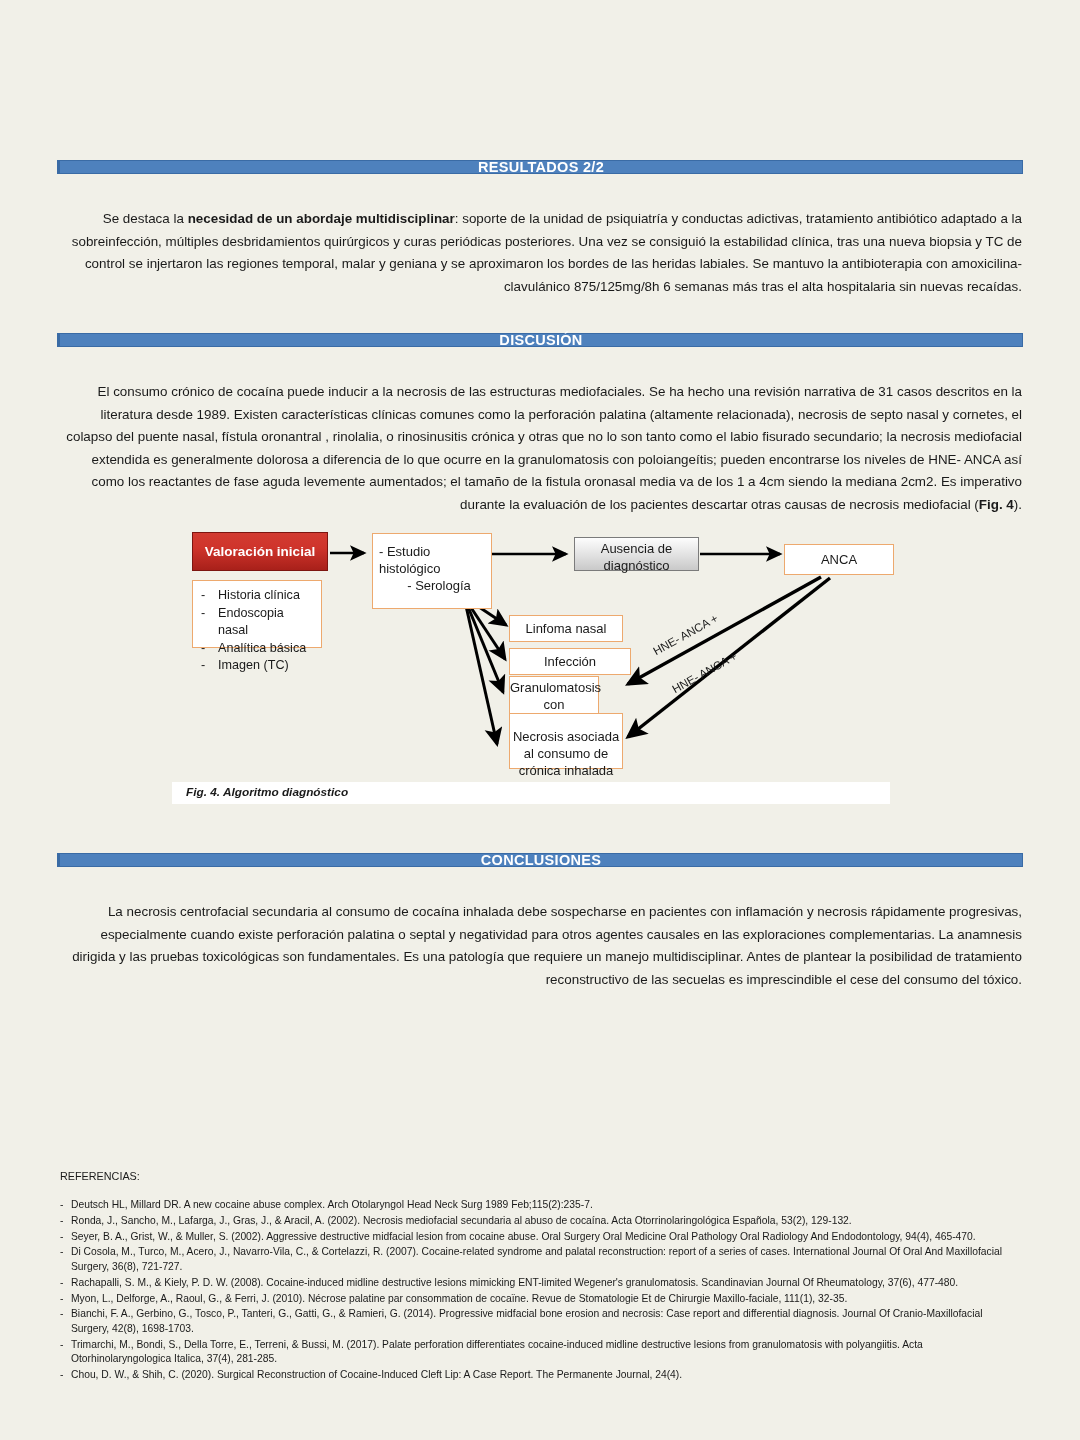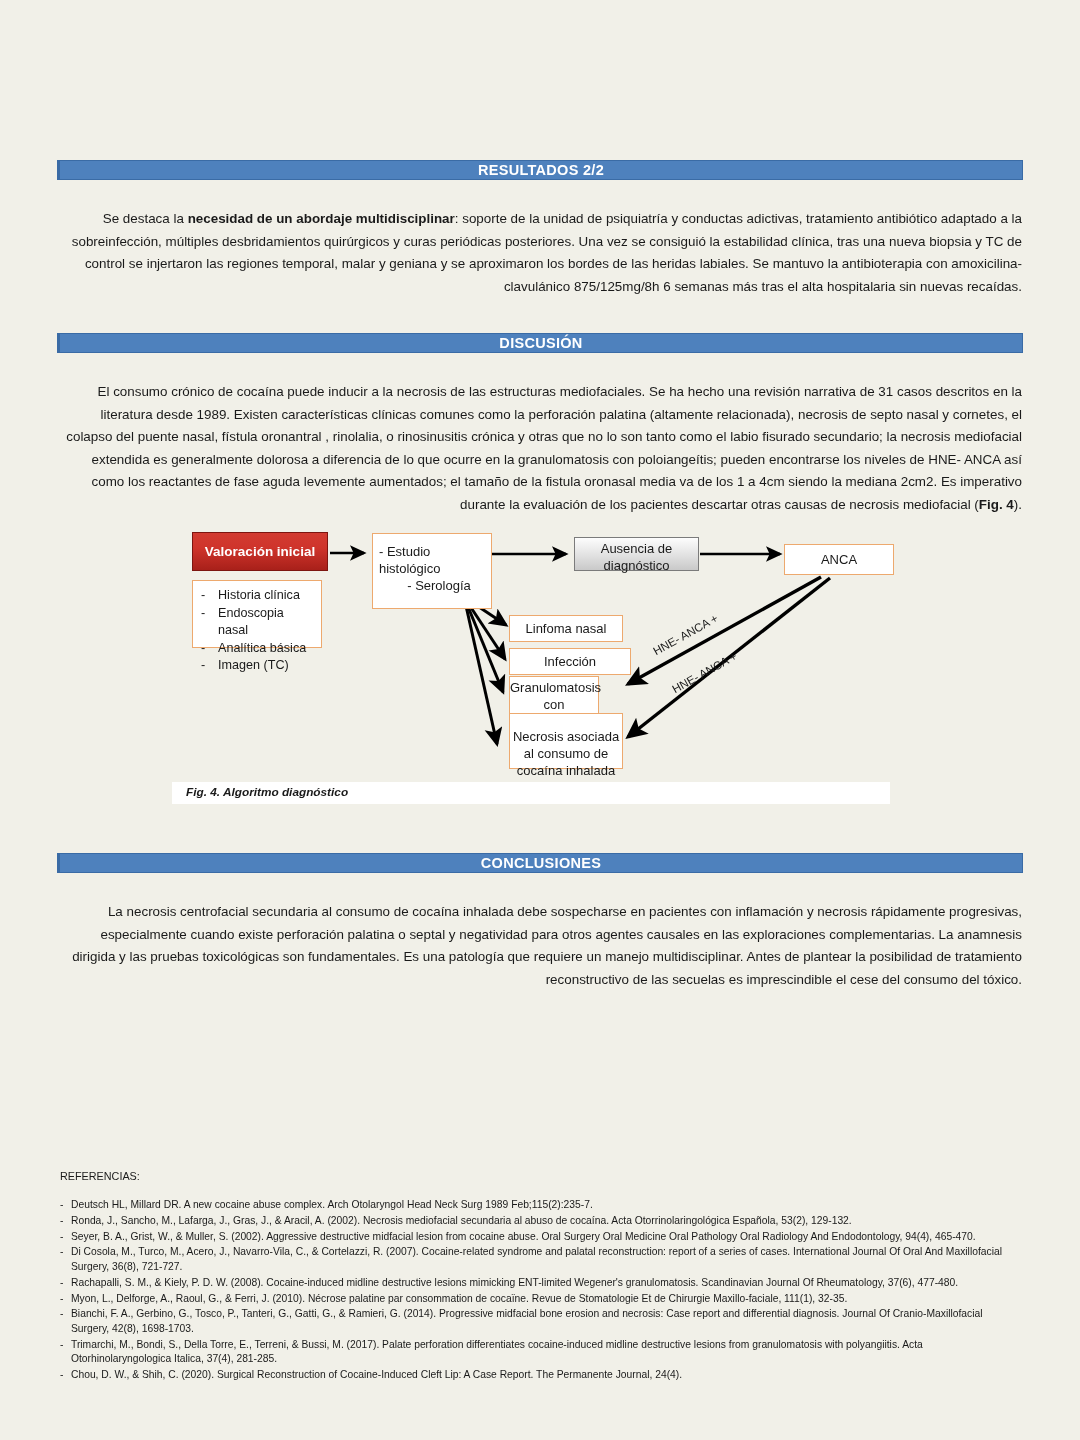--- a/index.html
+++ b/index.html
@@ -22,21 +22,21 @@
     left: 0; top: 0;
     width: 1080px;
     height: 1440px;
   }
 
   
   .section-bar {
     position: absolute;
     left: 57px;
     width: 966px;
-    height: 20px;
+    height: 14px;
     background: #4e81bd;
     border: 1px solid #3a6ba5;
     border-left: 3px solid #3a6ba5;
     box-sizing: border-box;
     color: #ffffff;
     font-size: 14.5px;
     font-weight: bold;
     letter-spacing: 0.3px;
     display: flex;
     align-items: center;
@@ -268,21 +268,21 @@
     </div>
 
     <div class="diag-box" style="left:509px; top:676px; width:90px; height:38px; display:block; padding-top:2px;">
       <div style="text-align:center;">Granulomatosis</div>
       <div style="text-align:center;">con poliangeitis</div>
     </div>
 
     <div class="diag-box" style="left:509px; top:713px; width:114px; height:56px; display:block; padding-top:14px;">
       <div style="text-align:center;">Necrosis asociada</div>
       <div style="text-align:center;">al consumo de</div>
-      <div style="text-align:center;">cocaína inhalada</div>
+      <div style="text-align:center;">crónica inhalada</div>
     </div>
 
     <div class="edge-label" style="left:654px; top:646px; transform: rotate(-29deg);">HNE- ANCA +</div>
     <div class="edge-label" style="left:673px; top:684px; transform: rotate(-29deg);">HNE- ANCA +</div>
 
     <div class="fig-caption-strip"></div>
     <div class="fig-caption">Fig. 4. Algoritmo diagnóstico</div>
   </div>
 
   <div class="section-bar" style="top:853px;">

